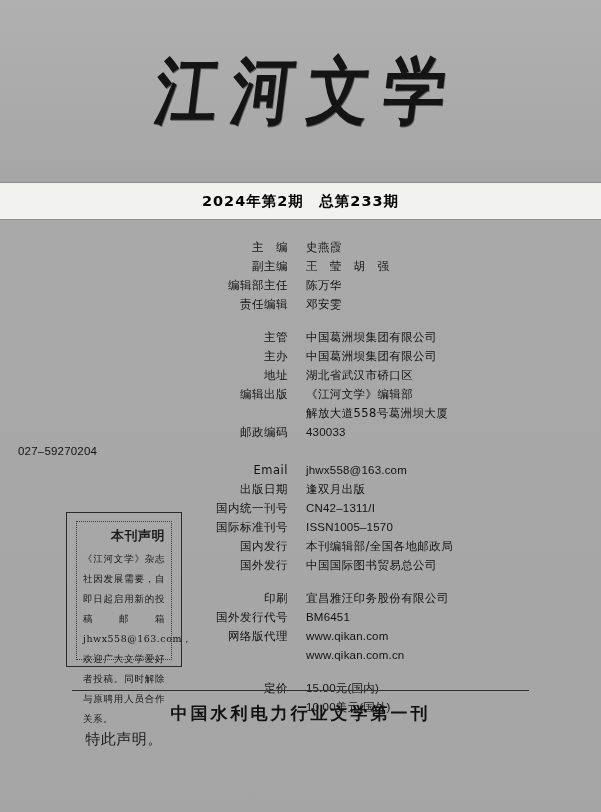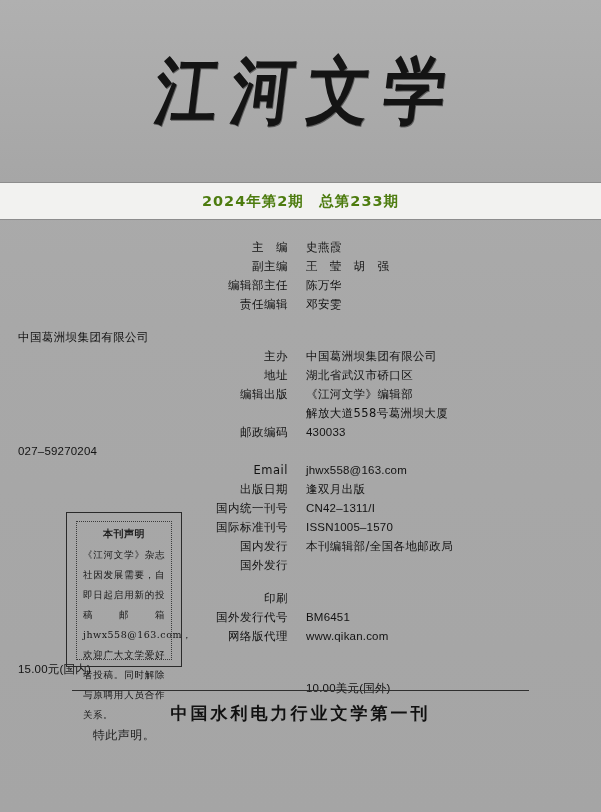--- a/index.html
+++ b/index.html
@@ -48,21 +48,21 @@
     display: flex;
     align-items: center;
     justify-content: center;
     border-top: 1px solid #8d8d8d;
     border-bottom: 1px solid #8d8d8d;
   }
   .issue-bar span {
     font-family: "DejaVu Sans", sans-serif;
     font-size: 14.5px;
     font-weight: bold;
-    color: #4d7c0f;
+    color: #000000;
     letter-spacing: 1px;
   }
 
   
   .colophon {
     padding-top: 18px;
     font-family: "DejaVu Sans", sans-serif;
     font-size: 11.5px;
     color: #121212;
   }
@@ -105,38 +105,38 @@
     padding: 8px 9px 6px 9px;
     background: transparent;
   }
   .notice-inner {
     border: 1px dotted #3a3a3a;
     height: 100%;
     box-sizing: border-box;
     padding: 5px 6px;
   }
   .notice-title {
-    text-align: center;
-    font-size: 10px;
+    text-align: right;
+    font-size: 13px;
     font-weight: bold;
     font-family: "DejaVu Sans", sans-serif;
     margin-bottom: 4px;
     letter-spacing: 0.5px;
   }
   .notice-body {
     font-family: "DejaVu Serif", serif;
     font-size: 9.5px;
     line-height: 20px;
     text-align: justify;
     letter-spacing: 0.5px;
     color: #161616;
   }
   .notice-sign {
     font-family: "DejaVu Serif", serif;
-    font-size: 12px;
+    font-size: 15px;
     line-height: 15px;
     letter-spacing: 0.5px;
     text-align: center;
     margin-top: 3px;
   }
 
   
   .footer-rule {
     position: absolute;
     left: 72px;
@@ -186,20 +186,21 @@
         <div class="val">陈万华</div>
       </div>
       <div class="row">
         <div class="lbl">责任编辑</div>
         <div class="val">邓安雯</div>
       </div>
     </div>
 
     <div class="grp">
       <div class="row">
+        <div class="lbl">主管</div>
         <div class="val">中国葛洲坝集团有限公司</div>
       </div>
       <div class="row">
         <div class="lbl">主办</div>
         <div class="val">中国葛洲坝集团有限公司</div>
       </div>
       <div class="row">
         <div class="lbl">地址</div>
         <div class="val">湖北省武汉市硚口区</div>
       </div>
@@ -233,39 +234,46 @@
       <div class="row">
         <div class="lbl">国际标准刊号</div>
         <div class="val latin">ISSN1005–1570</div>
       </div>
       <div class="row">
         <div class="lbl">国内发行</div>
         <div class="val">本刊编辑部/全国各地邮政局</div>
       </div>
       <div class="row">
         <div class="lbl">国外发行</div>
+        <div class="val">中国国际图书贸易总公司</div>
       </div>
     </div>
 
     <div class="grp">
       <div class="row">
         <div class="lbl">印刷</div>
+        <div class="val">宜昌雅汪印务股份有限公司</div>
       </div>
       <div class="row">
         <div class="lbl">国外发行代号</div>
         <div class="val latin">BM6451</div>
       </div>
       <div class="row">
         <div class="lbl">网络版代理</div>
         <div class="val latin">www.qikan.com</div>
       </div>
-    </div>
-
-    <div class="grp">
-      <div class="row">
+      <div class="row sub-row">
+        <div class="lbl"></div>
+        <div class="val latin">www.qikan.com.cn</div>
+      </div>
+    </div>
+
+    <div class="grp">
+      <div class="row">
+        <div class="lbl">定价</div>
         <div class="val latin">15.00元(国内)</div>
       </div>
       <div class="row sub-row">
         <div class="lbl"></div>
         <div class="val latin">10.00美元(国外)</div>
       </div>
     </div>
 
   </div>
 

